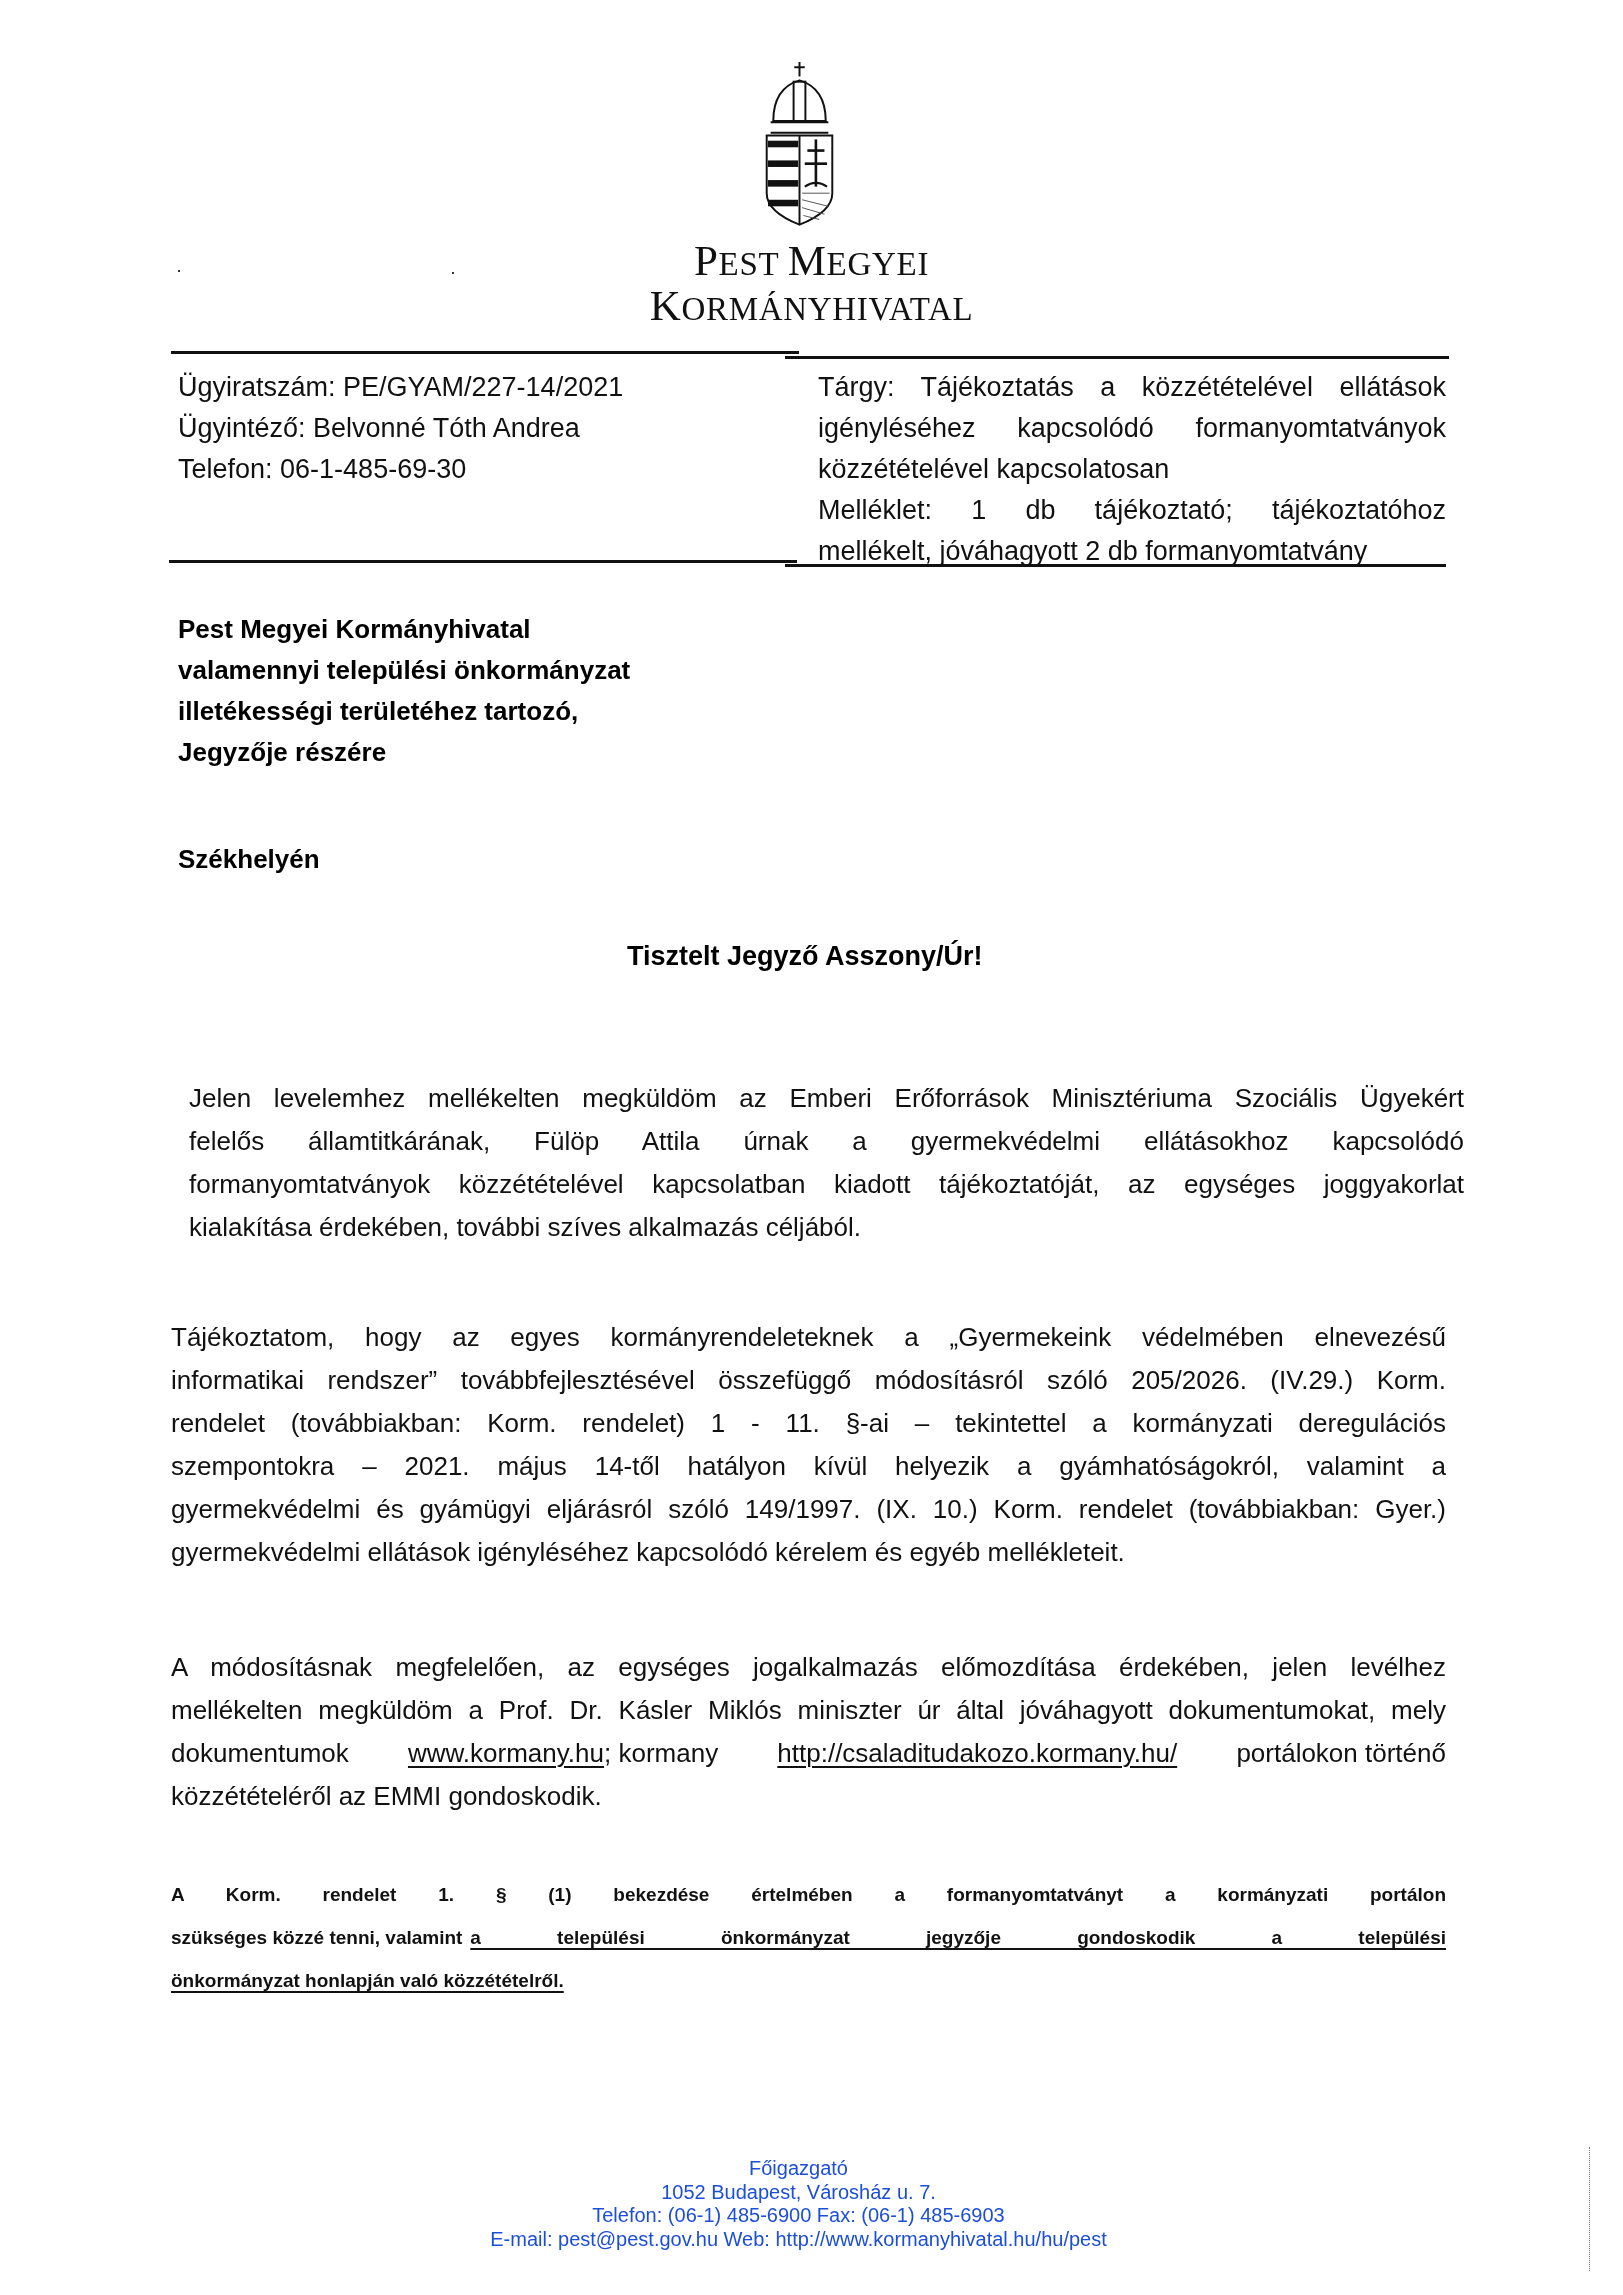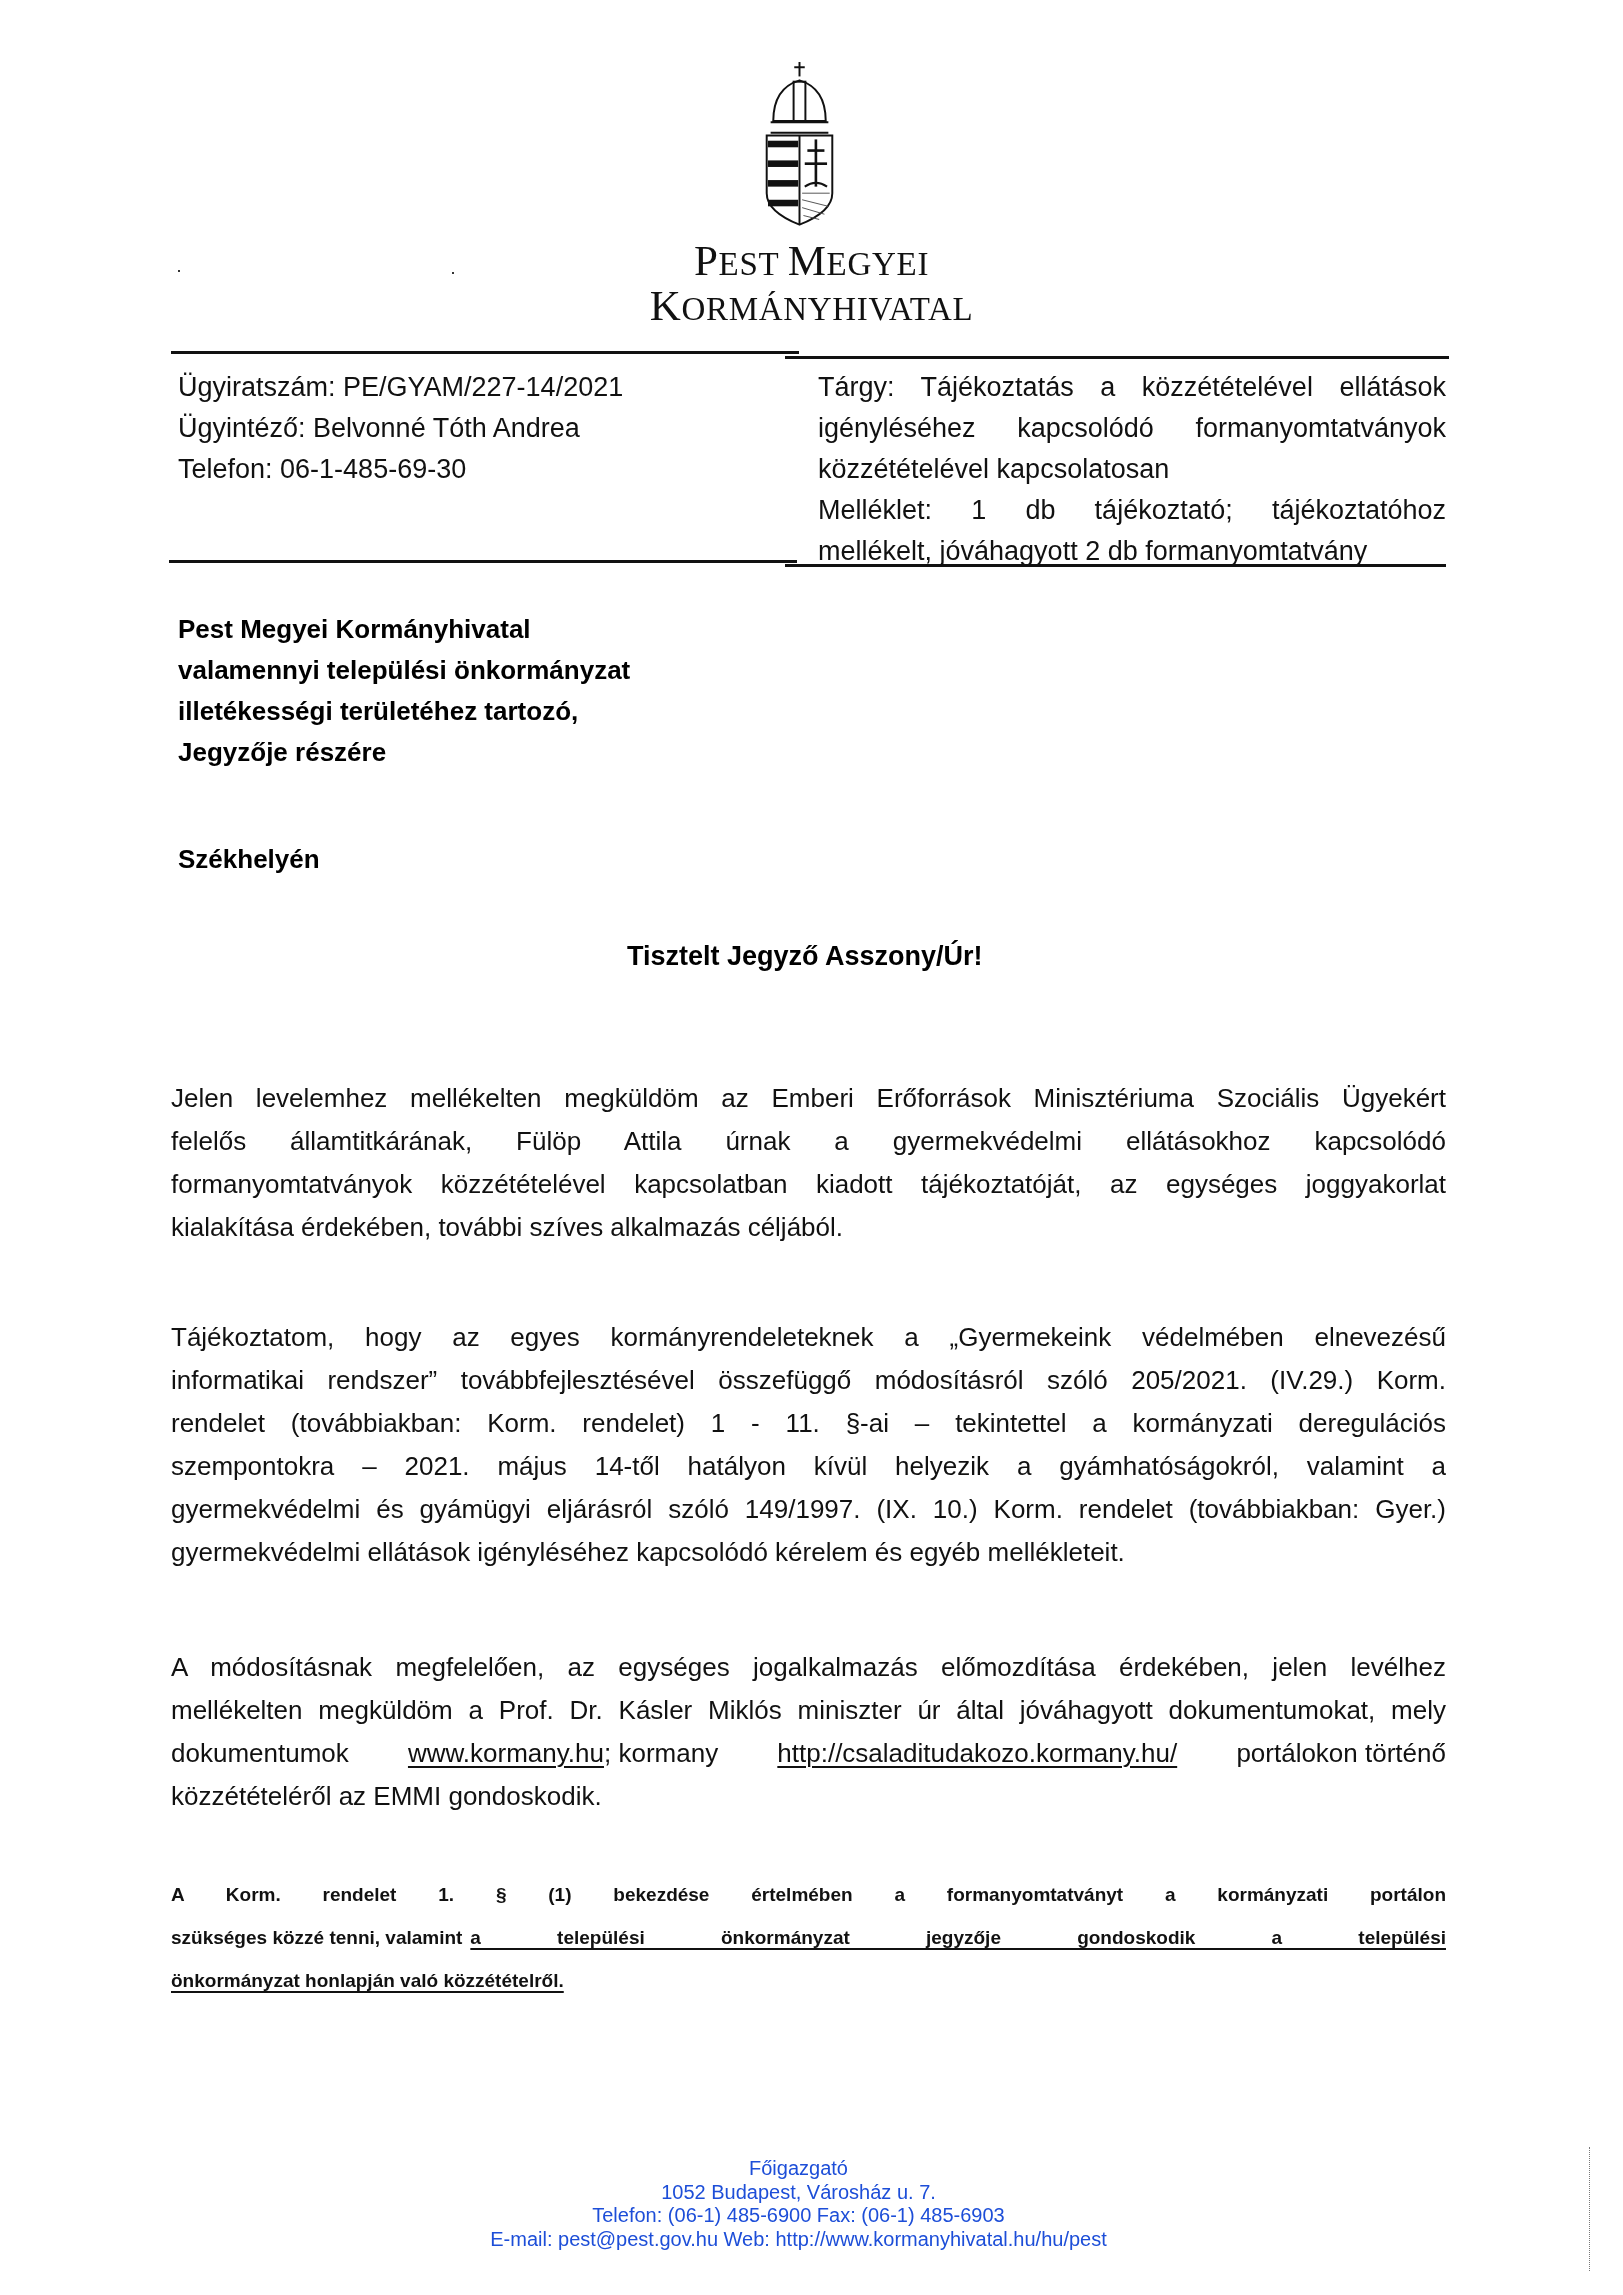--- a/index.html
+++ b/index.html
@@ -32,21 +32,21 @@
   
   .addr { left: 178px; top: 609px; font-size: 26px; line-height: 41px; font-weight: bold; }
   .seat { left: 178px; top: 844px; font-size: 26px; font-weight: bold; }
 
   .salutation { left: 627px; top: 941px; font-size: 27px; font-weight: bold; }
 
   
   .para { left: 171px; width: 1275px; font-size: 26px; line-height: 43px; color: #111; }
   .para .jl { display: block; text-align: justify; text-align-last: justify; white-space: nowrap; }
   .para .ll { display: block; text-align: left; }
-  .p1 { top: 1077px; }
+  .p1 { top: 1077px; margin-left: 18px; }
   .p2 { top: 1316px; }
   .p3 { top: 1646px; }
   .p4 { top: 1873px; font-weight: bold; font-size: 19px; }
   .u { text-decoration: underline; text-decoration-thickness: 2px; text-underline-offset: 3.9px; }
 
   .jl-flex { display: flex !important; justify-content: space-between; }
 
   
   .footer { left: 419px; top: 2157px; width: 759px; text-align: center; font-size: 20px; line-height: 23.6px; color: #1d4ed8; }
 
@@ -131,21 +131,21 @@
 
 <div class="abs para p1">
   <span class="jl">Jelen levelemhez mellékelten megküldöm az Emberi Erőforrások Minisztériuma Szociális Ügyekért</span>
   <span class="jl">felelős államtitkárának, Fülöp Attila úrnak a gyermekvédelmi ellátásokhoz kapcsolódó</span>
   <span class="jl">formanyomtatványok közzétételével kapcsolatban kiadott tájékoztatóját, az egységes joggyakorlat</span>
   <span class="ll">kialakítása érdekében, további szíves alkalmazás céljából.</span>
 </div>
 
 <div class="abs para p2">
   <span class="jl">Tájékoztatom, hogy az egyes kormányrendeleteknek a „Gyermekeink védelmében elnevezésű</span>
-  <span class="jl">informatikai rendszer” továbbfejlesztésével összefüggő módosításról szóló 205/2021. (IV.29.) Korm.</span>
+  <span class="jl">informatikai rendszer” továbbfejlesztésével összefüggő módosításról szóló 205/2026. (IV.29.) Korm.</span>
   <span class="jl">rendelet (továbbiakban: Korm. rendelet) 1 - 11. §-ai – tekintettel a kormányzati deregulációs</span>
   <span class="jl">szempontokra – 2021. május 14-től hatályon kívül helyezik a gyámhatóságokról, valamint a</span>
   <span class="jl">gyermekvédelmi és gyámügyi eljárásról szóló 149/1997. (IX. 10.) Korm. rendelet (továbbiakban: Gyer.)</span>
   <span class="ll">gyermekvédelmi ellátások igényléséhez kapcsolódó kérelem és egyéb mellékleteit.</span>
 </div>
 
 <div class="abs para p3">
   <span class="jl">A módosításnak megfelelően, az egységes jogalkalmazás előmozdítása érdekében, jelen levélhez</span>
   <span class="jl">mellékelten megküldöm a Prof. Dr. Kásler Miklós miniszter úr által jóváhagyott dokumentumokat, mely</span>
   <span class="jl jl-flex">

